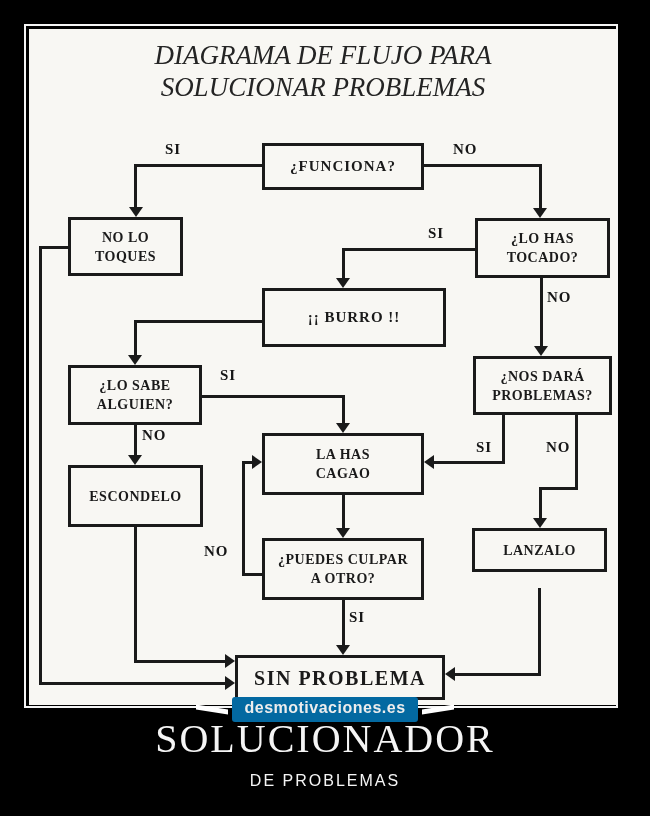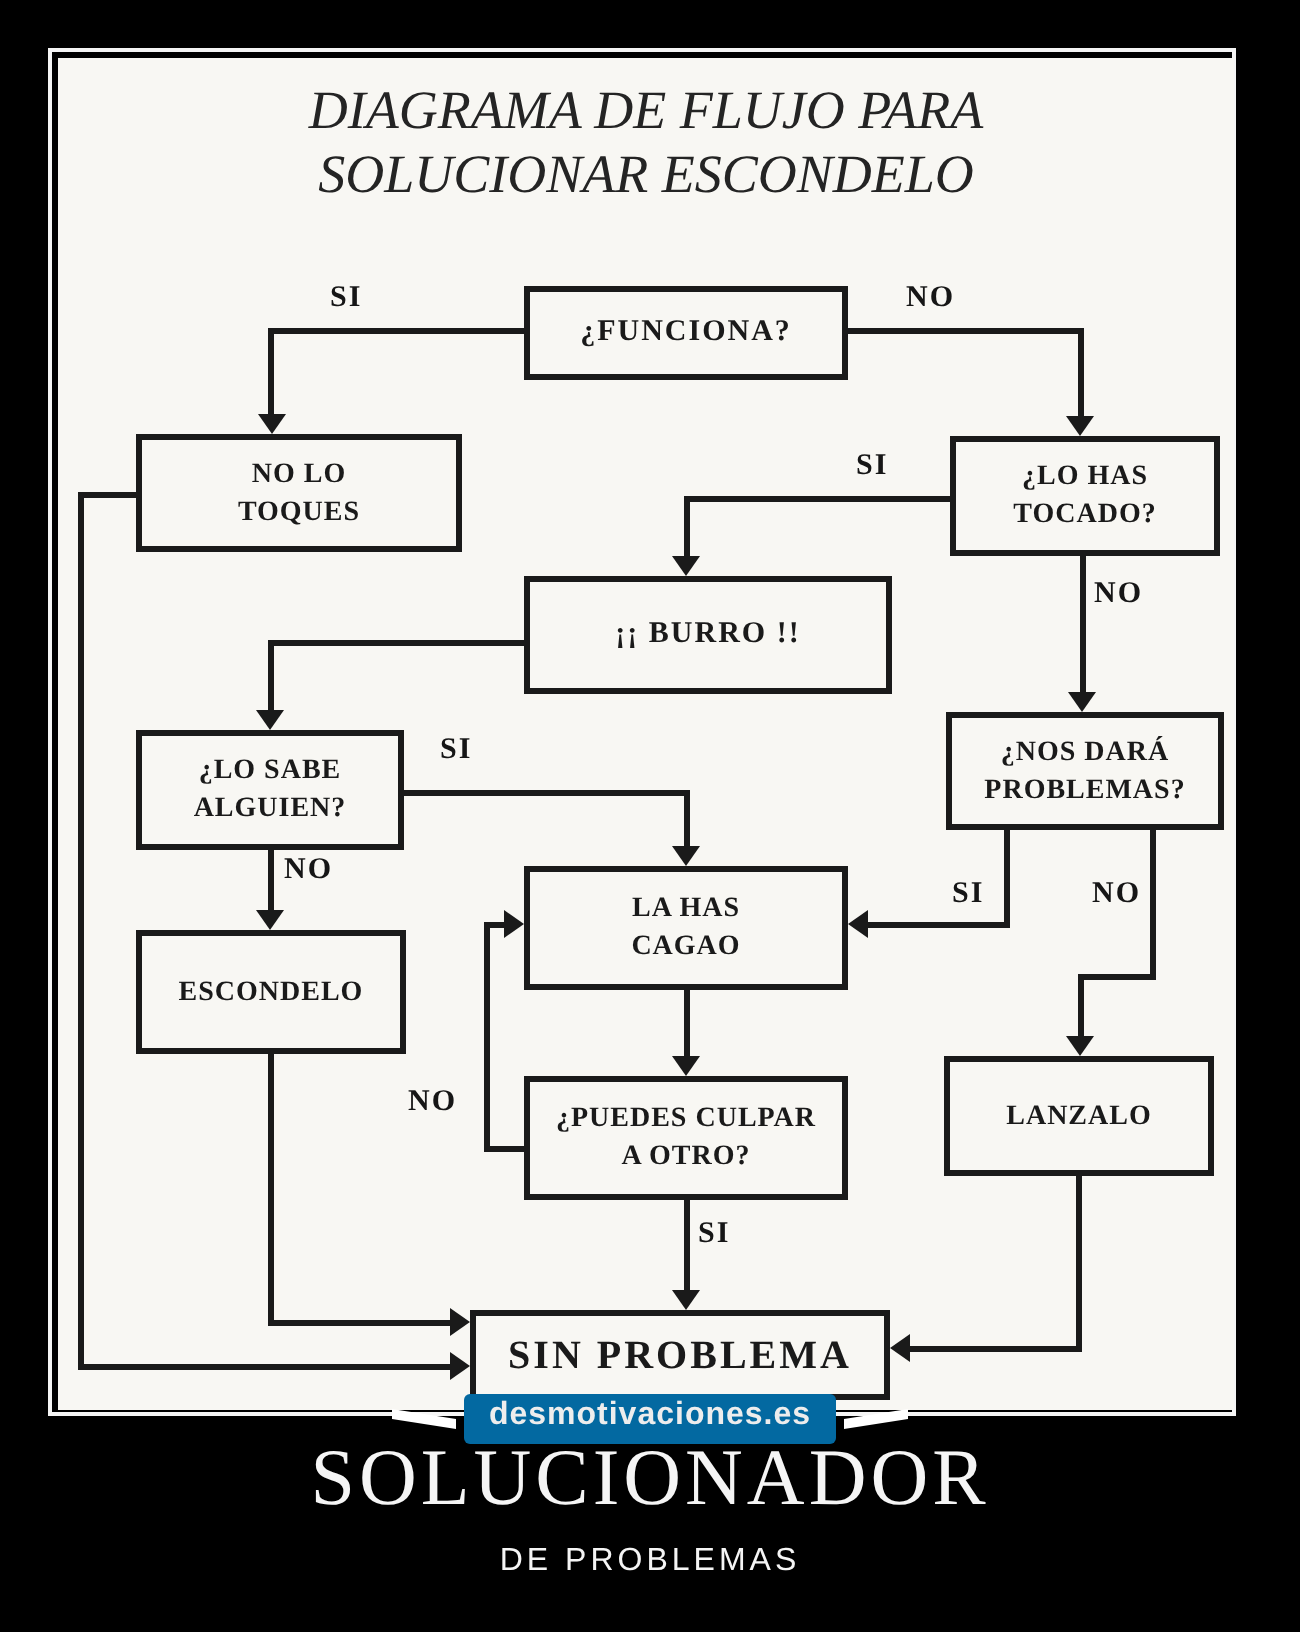--- a/index.html
+++ b/index.html
@@ -51,27 +51,27 @@
 <body>
 
 <div class="stage">
 
   <div class="frame"></div>
 
   <div class="paper">
 
     <div class="fc-title">
       <div>DIAGRAMA DE FLUJO PARA</div>
-      <div>SOLUCIONAR ESCONDELO</div>
+      <div>SOLUCIONAR PROBLEMAS</div>
     </div>
 
     <div class="node mid" style="left:233px;top:114px;width:162px;height:47px;">
       <span>¿FUNCIONA?</span>
     </div>
-    <div class="node" style="left:39px;top:188px;width:163px;height:59px;">
+    <div class="node" style="left:39px;top:188px;width:115px;height:59px;">
       <span>NO LO
 TOQUES</span>
     </div>
     <div class="node" style="left:446px;top:189px;width:135px;height:60px;">
       <span>¿LO HAS
 TOCADO?</span>
     </div>
     <div class="node mid" style="left:233px;top:259px;width:184px;height:59px;">
       <span>¡¡ BURRO !!</span>
     </div>
@@ -87,21 +87,21 @@
       <span>LA HAS
 CAGAO</span>
     </div>
     <div class="node" style="left:39px;top:436px;width:135px;height:62px;">
       <span>ESCONDELO</span>
     </div>
     <div class="node" style="left:233px;top:509px;width:162px;height:62px;">
       <span>¿PUEDES CULPAR
 A OTRO?</span>
     </div>
-    <div class="node" style="left:443px;top:499px;width:135px;height:60px;">
+    <div class="node" style="left:443px;top:499px;width:135px;height:44px;">
       <span>LANZALO</span>
     </div>
     <div class="node big" style="left:206px;top:626px;width:210px;height:45px;">
       <span>SIN PROBLEMA</span>
     </div>
 
     <div class="hline" style="left:105px;top:135px;width:128px;"></div>
     <div class="vline" style="left:105px;top:135px;height:45px;"></div>
     <div class="arr arr-down" style="left:100px;top:178px;"></div>
 

